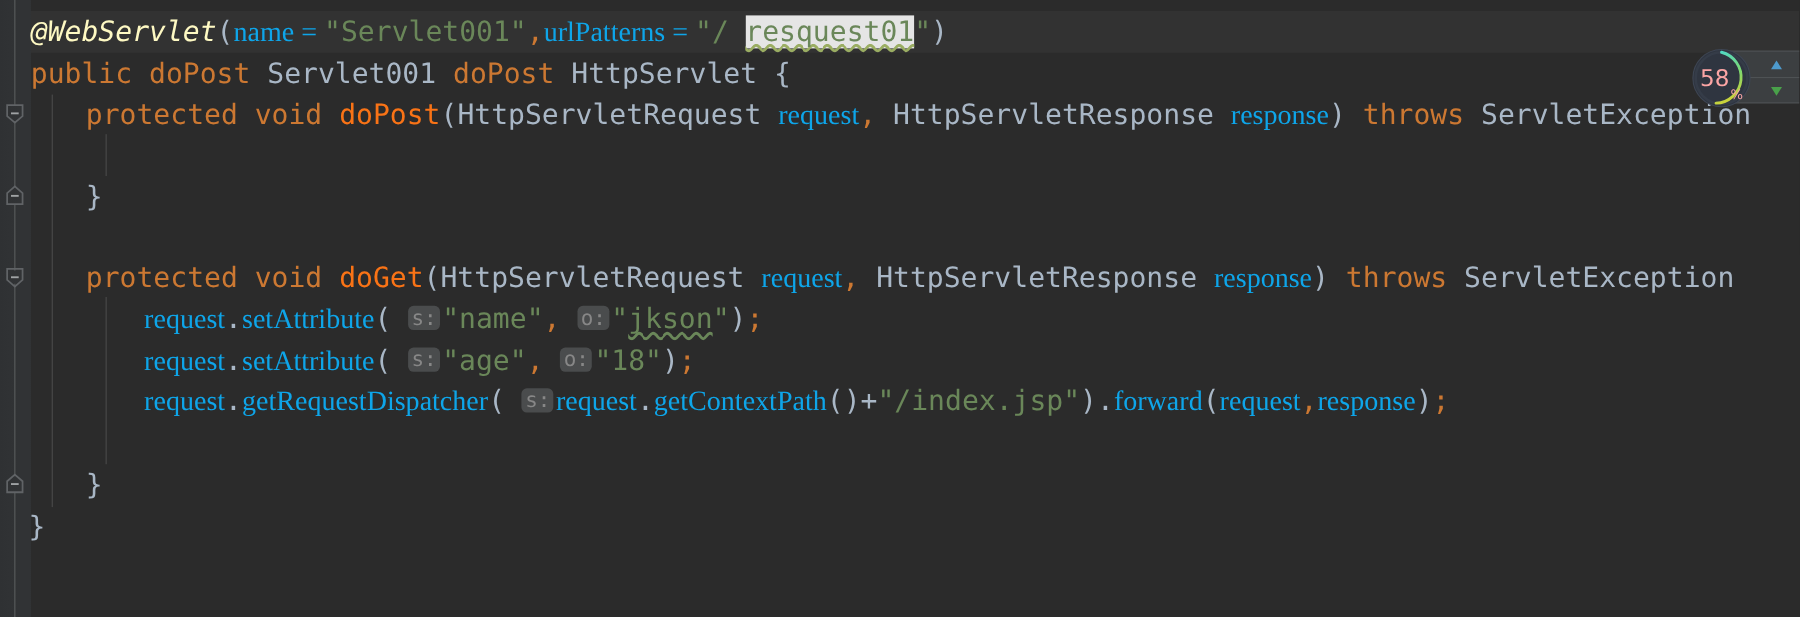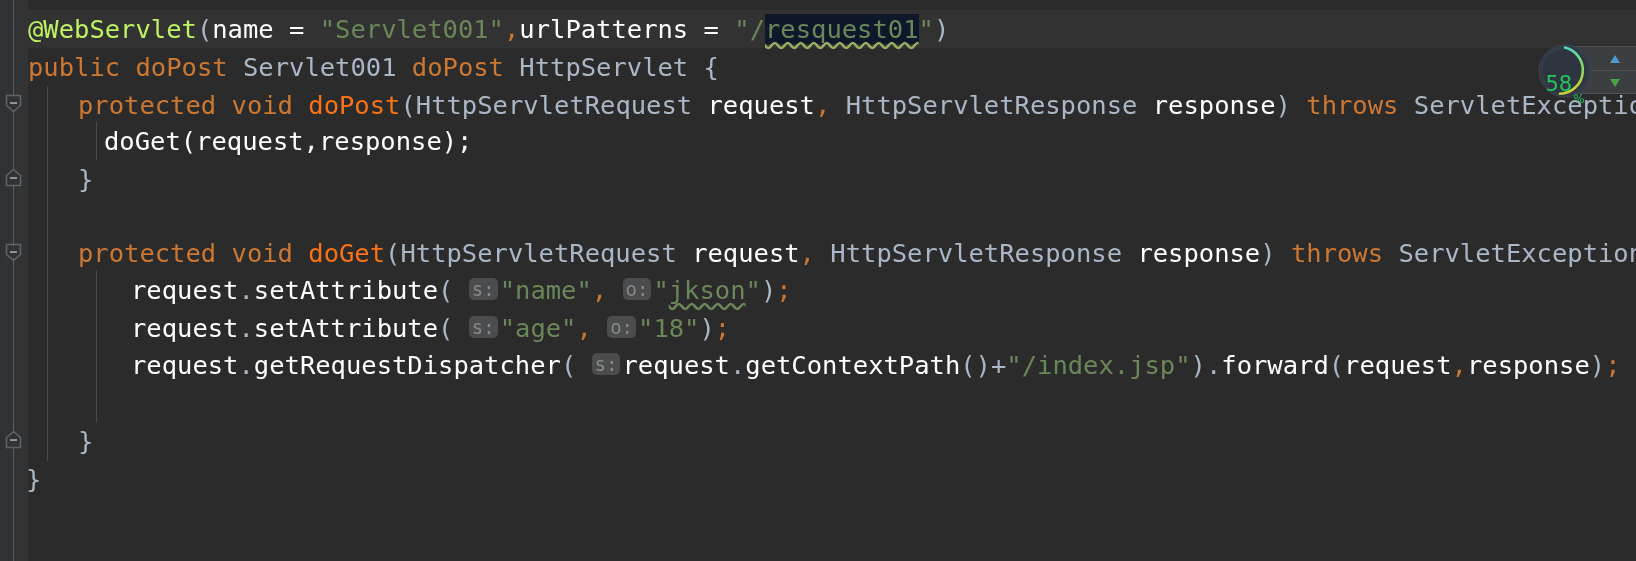--- a/index.html
+++ b/index.html
@@ -85,38 +85,39 @@
     line-height: 38px;
     white-space: pre;
     font-family: "DejaVu Sans Mono", monospace;
     font-size: 25.5px;
     letter-spacing: 0px;
     color: #A9B7C6;
   }
 
   
   .kw       { color: #CC7832; }
-  .ann      { color: #bef264; }
+  .ann      { color: #fef9c3; font-style: italic; }
   .str      { color: #6A8759; }
   .meth     { color: #f97316; }
-  .plain    { color: #ffffff; }
+  .plain    { color: #0ea5e9; font-family: Liberation Serif, serif; }
   .punc     { color: #A9B7C6; }
   .comma    { color: #CC7832; }
   .classn   { color: #A9B7C6; }
   
   .typo {
     text-decoration: underline wavy #6A8759;
     text-decoration-skip-ink: none;
     text-underline-offset: 3px;
   }
   .typo-sel {
-    background: #0f172a;
+    background: #e5e5e5;
     text-decoration: underline wavy #9AAD62;
     text-decoration-skip-ink: none;
     text-underline-offset: 3px;
+    margin-left: 15px;
   }
 
   
   .hint {
     display: inline-block;
     background: #4A4C4D;
     color: #878787;
     border-radius: 5px;
     font-size: 19px;
     line-height: 22px;
@@ -162,26 +163,26 @@
   .gauge {
     position: absolute;
     right: 44px;
     top: 44px;
     width: 54px;
     height: 54px;
     z-index: 7;
   }
   .gauge-label {
     position: absolute;
-    left: 0; top: 13px;
+    left: 0; top: 0;
     width: 54px; height: 54px;
     display: flex;
     align-items: center;
     justify-content: center;
-    color: #22c55e;
+    color: #fca5a5;
     font-family: "DejaVu Sans", sans-serif;
     font-size: 21px;
   }
   .gauge-pct {
     font-size: 12px;
     margin-left: 1px;
     align-self: flex-end;
     margin-bottom: 5px;
   }
 </style>
@@ -233,21 +234,20 @@
   <div class="indent-guide" style="left:96px; top:270px; height:152px;"></div>
 
   <div class="code-layer">
 
     <div class="line" style="top:10px;"><span class="ann">@WebServlet</span><span class="punc">(</span><span class="plain">name</span><span class="plain"> = </span><span class="str">"Servlet001"</span><span class="comma">,</span><span class="plain">urlPatterns</span><span class="plain"> = </span><span class="str">"</span><span class="str">/</span><span class="str typo-sel">resquest01</span><span class="str">"</span><span class="punc">)</span></div>
 
     <div class="line" style="top:48px;"><span class="kw">public</span><span> </span><span class="kw">doPost</span><span> </span><span class="classn">Servlet001</span><span> </span><span class="kw">doPost</span><span> </span><span class="classn">HttpServlet</span><span> </span><span class="punc">{</span></div>
 
     <div class="line" style="top:86px; left:78px;"><span class="kw">protected</span><span> </span><span class="kw">void</span><span> </span><span class="meth">doPost</span><span class="punc">(</span><span class="classn">HttpServletRequest</span><span> </span><span class="plain">request</span><span class="comma">,</span><span> </span><span class="classn">HttpServletResponse</span><span> </span><span class="plain">response</span><span class="punc">)</span><span> </span><span class="kw">throws</span><span> </span><span class="classn">ServletException</span></div>
 
-    <div class="line" style="top:122px; left:104px;"><span class="plain">doGet(request,response);</span></div>
 
     <div class="line" style="top:160px; left:78px;"><span class="punc">}</span></div>
 
     <div class="line" style="top:234px; left:78px;"><span class="kw">protected</span><span> </span><span class="kw">void</span><span> </span><span class="meth">doGet</span><span class="punc">(</span><span class="classn">HttpServletRequest</span><span> </span><span class="plain">request</span><span class="comma">,</span><span> </span><span class="classn">HttpServletResponse</span><span> </span><span class="plain">response</span><span class="punc">)</span><span> </span><span class="kw">throws</span><span> </span><span class="classn">ServletException</span></div>
 
     <div class="line" style="top:271px; left:131px;"><span class="plain">request</span><span class="punc">.</span><span class="plain">setAttribute</span><span class="punc">(</span><span> </span><span class="hint">s:</span><span class="str">"name"</span><span class="comma">,</span><span> </span><span class="hint">o:</span><span class="str">"</span><span class="str typo">jkson</span><span class="str">"</span><span class="punc">)</span><span class="comma">;</span></div>
 
     <div class="line" style="top:309px; left:131px;"><span class="plain">request</span><span class="punc">.</span><span class="plain">setAttribute</span><span class="punc">(</span><span> </span><span class="hint">s:</span><span class="str">"age"</span><span class="comma">,</span><span> </span><span class="hint">o:</span><span class="str">"18"</span><span class="punc">)</span><span class="comma">;</span></div>
 
     <div class="line" style="top:346px; left:131px;"><span class="plain">request</span><span class="punc">.</span><span class="plain">getRequestDispatcher</span><span class="punc">(</span><span> </span><span class="hint">s:</span><span class="plain">request</span><span class="punc">.</span><span class="plain">getContextPath</span><span class="punc">()</span><span class="punc">+</span><span class="str">"/index.jsp"</span><span class="punc">)</span><span class="punc">.</span><span class="plain">forward</span><span class="punc">(</span><span class="plain">request</span><span class="comma">,</span><span class="plain">response</span><span class="punc">)</span><span class="comma">;</span></div>

